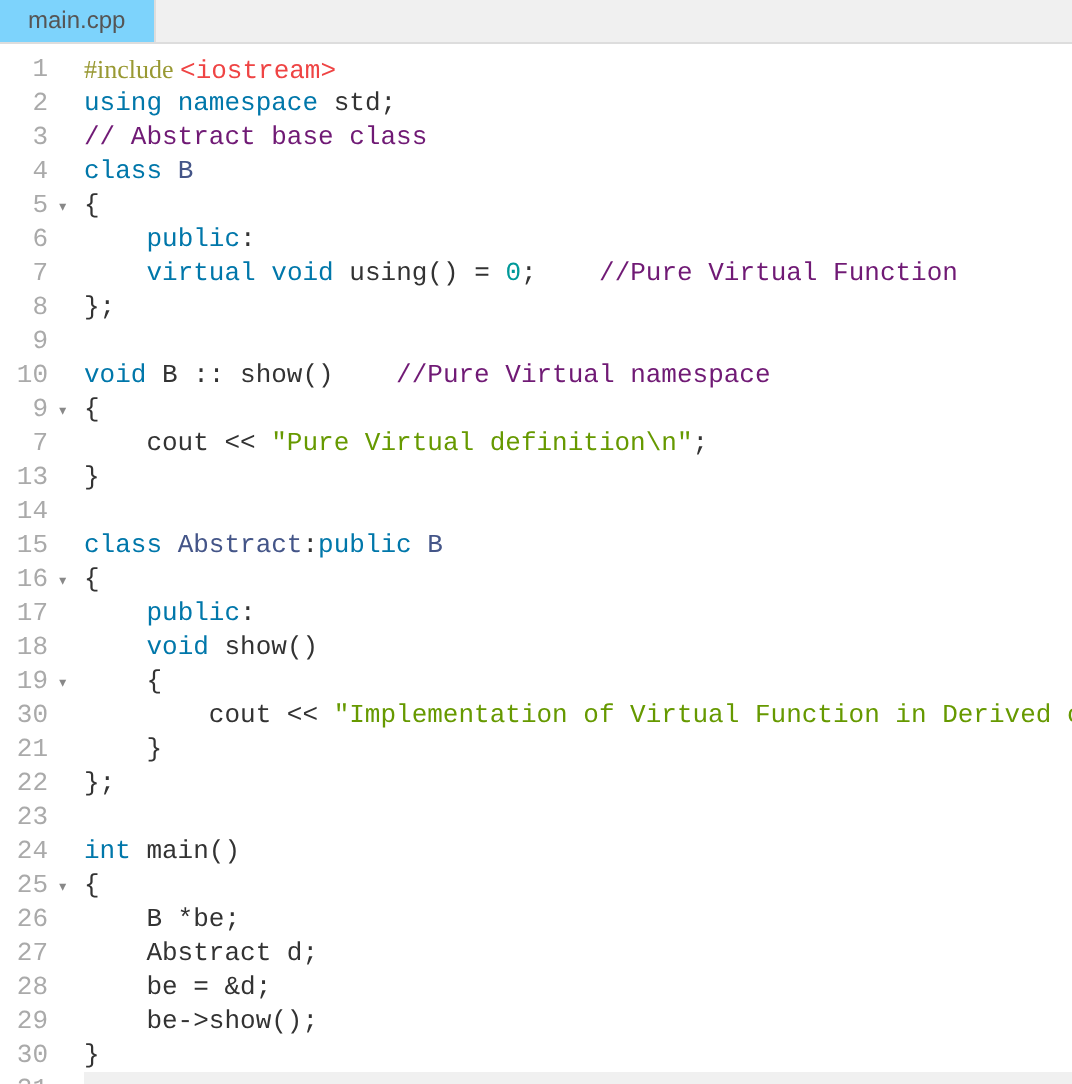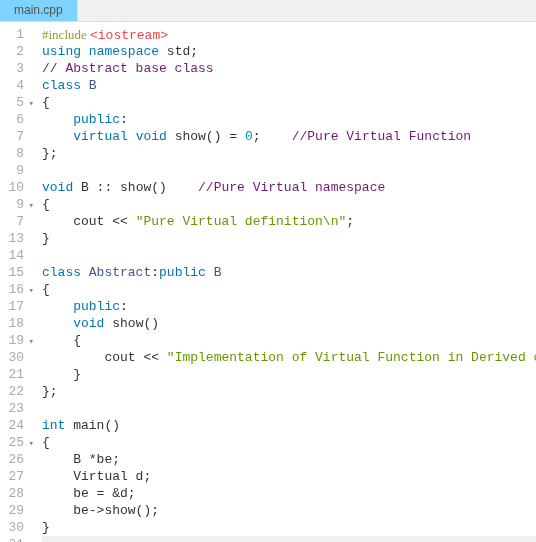--- a/index.html
+++ b/index.html
@@ -112,39 +112,39 @@
     <div class="gutter-line">30</div>
     <div class="gutter-line">31</div>
   </div>
   <div class="code">
     <div class="code-line"><span class="pp">#include </span><span class="inc">&lt;iostream&gt;</span></div>
     <div class="code-line"><span class="kw">using</span> <span class="kw">namespace</span><span class="pl"> std;</span></div>
     <div class="code-line"><span class="cm">// Abstract base class</span></div>
     <div class="code-line"><span class="kw">class</span><span class="cls"> B</span></div>
     <div class="code-line"><span class="pl">{</span></div>
     <div class="code-line">    <span class="kw">public</span><span class="pl">:</span></div>
-    <div class="code-line">    <span class="kw">virtual</span> <span class="kw">void</span><span class="pl"> show() = </span><span class="num">0</span><span class="pl">;    </span><span class="cm">//Pure Virtual Function</span></div>
+    <div class="code-line">    <span class="kw">virtual</span> <span class="kw">void</span><span class="pl"> using() = </span><span class="num">0</span><span class="pl">;    </span><span class="cm">//Pure Virtual Function</span></div>
     <div class="code-line"><span class="pl">};</span></div>
     <div class="code-line"></div>
     <div class="code-line"><span class="kw">void</span><span class="pl"> B :: show()    </span><span class="cm">//Pure Virtual namespace</span></div>
     <div class="code-line"><span class="pl">{</span></div>
     <div class="code-line"><span class="pl">    cout &lt;&lt; </span><span class="str">"Pure Virtual definition</span><span class="esc">\n</span><span class="str">"</span><span class="pl">;</span></div>
     <div class="code-line"><span class="pl">}</span></div>
     <div class="code-line"></div>
     <div class="code-line"><span class="kw">class</span><span class="cls"> Abstract</span><span class="pl">:</span><span class="kw">public</span><span class="cls"> B</span></div>
     <div class="code-line"><span class="pl">{</span></div>
     <div class="code-line">    <span class="kw">public</span><span class="pl">:</span></div>
     <div class="code-line">    <span class="kw">void</span><span class="pl"> show()</span></div>
     <div class="code-line"><span class="pl">    {</span></div>
     <div class="code-line"><span class="pl">        cout &lt;&lt; </span><span class="str">"Implementation of Virtual Function in Derived class</span></div>
     <div class="code-line"><span class="pl">    }</span></div>
     <div class="code-line"><span class="pl">};</span></div>
     <div class="code-line"></div>
     <div class="code-line"><span class="kw">int</span><span class="pl"> main()</span></div>
     <div class="code-line"><span class="pl">{</span></div>
     <div class="code-line"><span class="pl">    B *be;</span></div>
-    <div class="code-line"><span class="pl">    Virtual d;</span></div>
+    <div class="code-line"><span class="pl">    Abstract d;</span></div>
     <div class="code-line"><span class="pl">    be = &amp;d;</span></div>
     <div class="code-line"><span class="pl">    be-&gt;show();</span></div>
     <div class="code-line"><span class="pl">}</span></div>
     <div class="code-line cursor-line"></div>
   </div>
 </div>
 
 </body></html>

